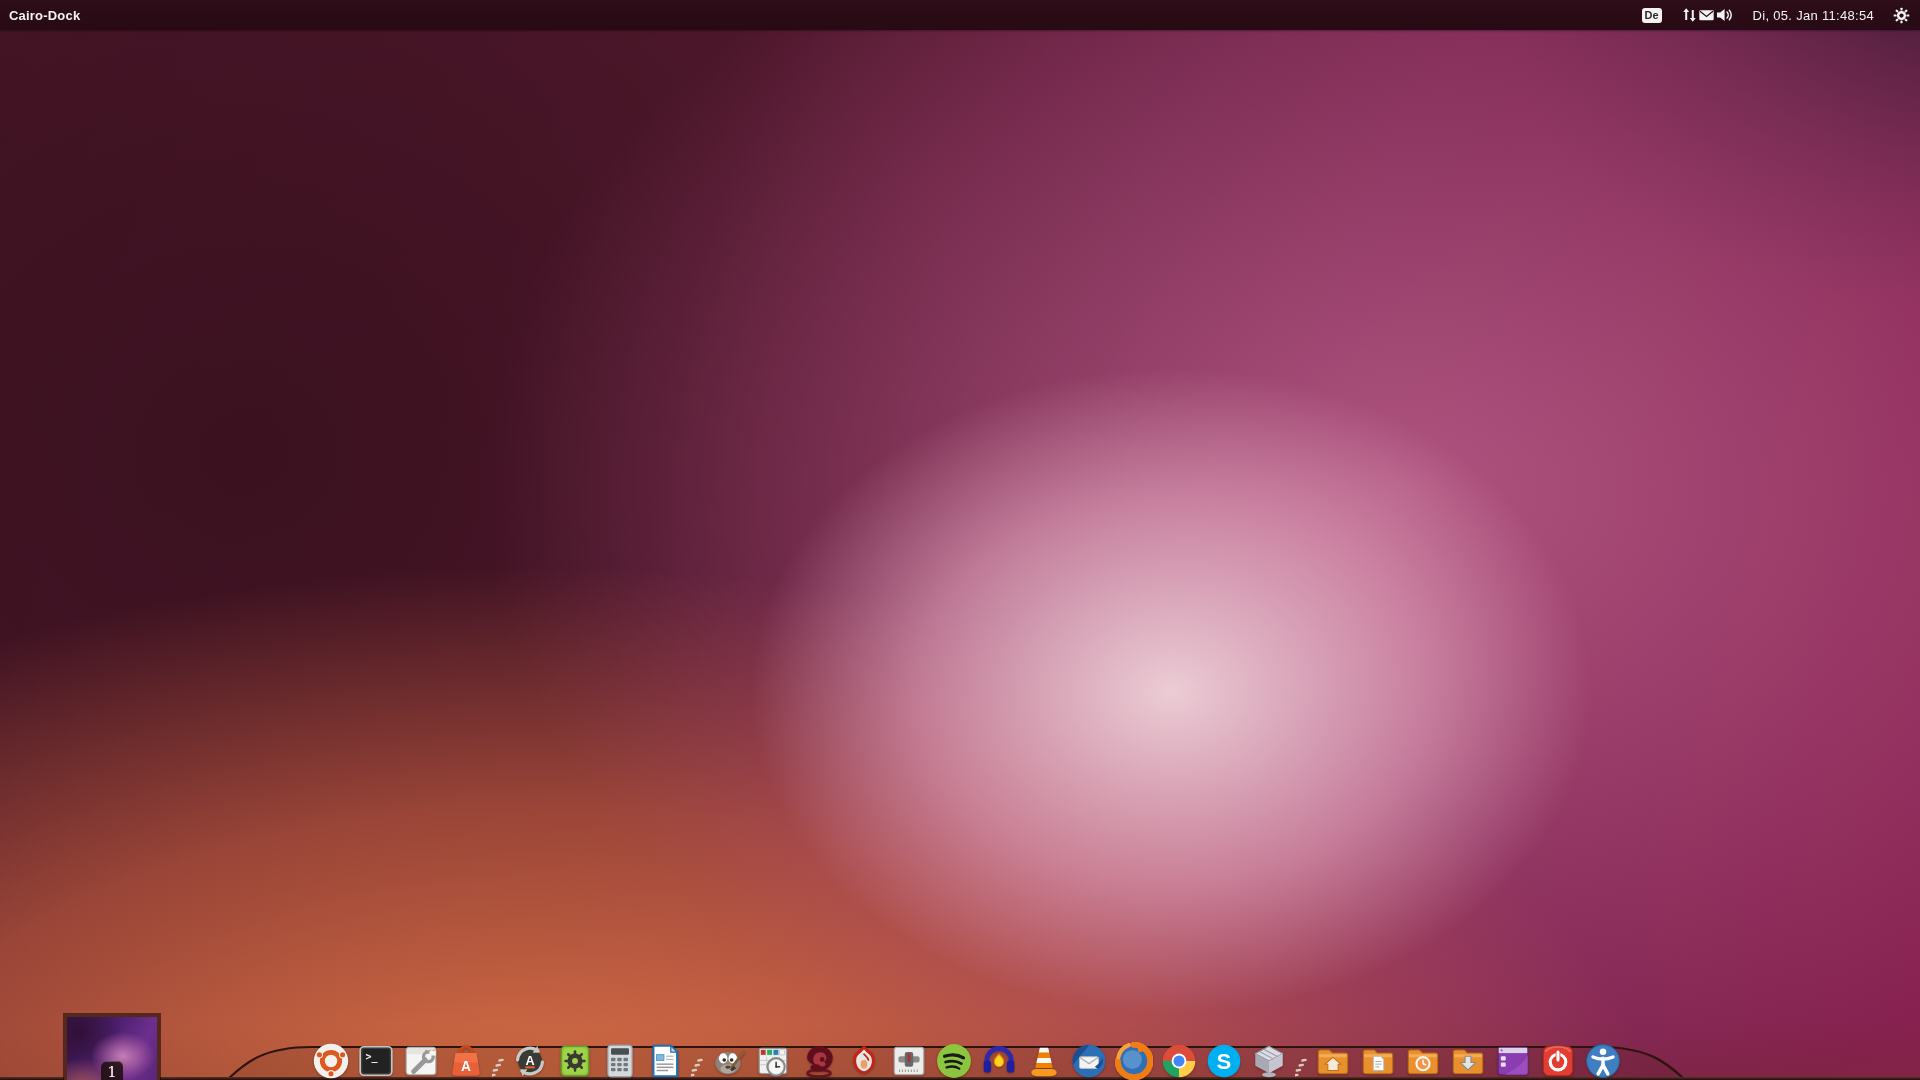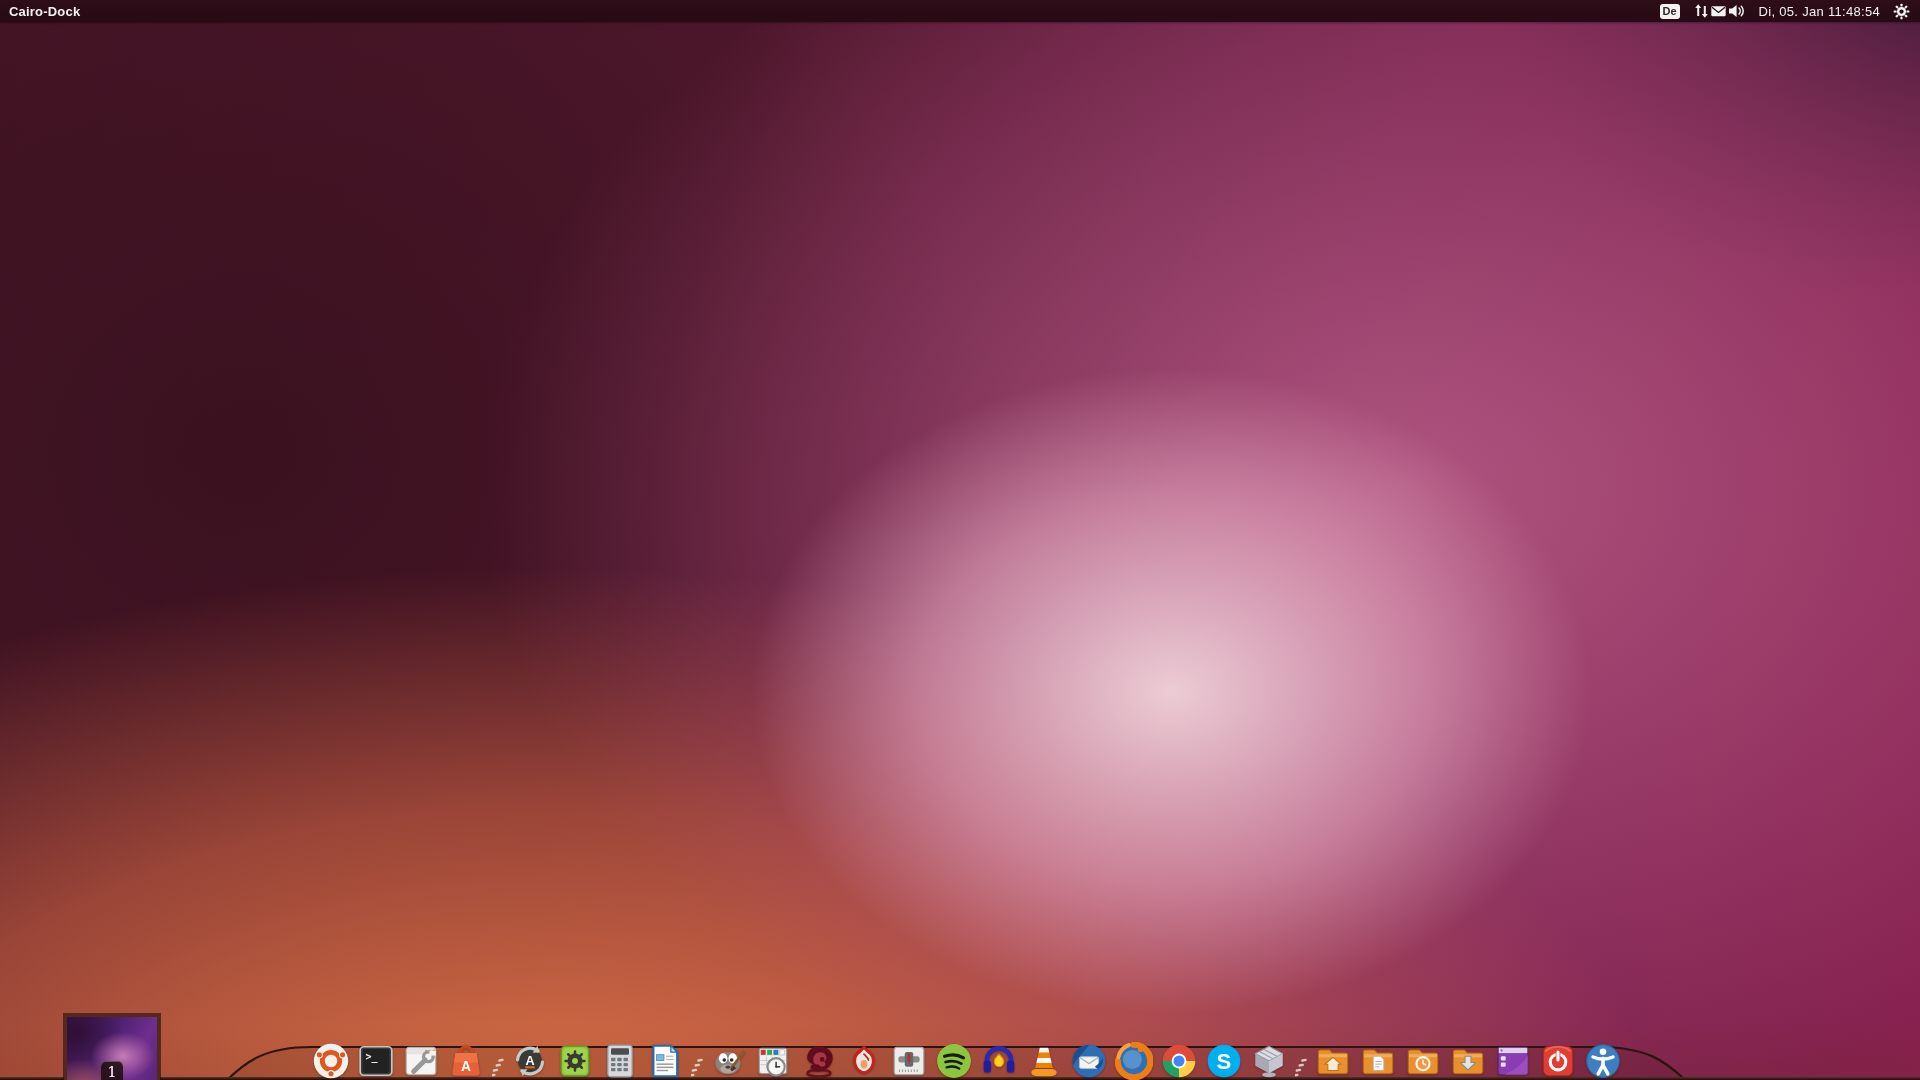--- a/index.html
+++ b/index.html
@@ -9,28 +9,28 @@
     background:
       radial-gradient(ellipse 560px 430px at 61% 64%, rgba(243,216,222,.92), rgba(235,176,198,.55) 45%, rgba(225,140,175,0) 75%),
       radial-gradient(ellipse 1150px 820px at 73% 45%, rgba(200,105,150,.70), rgba(180,80,130,.32) 55%, rgba(150,55,105,0) 80%),
       radial-gradient(ellipse 1500px 800px at 28% 108%, rgba(235,125,72,.95), rgba(222,108,70,.55) 45%, rgba(205,88,70,0) 75%),
       radial-gradient(ellipse 1050px 950px at 13% 42%, rgba(56,16,30,.85), rgba(56,16,30,0) 70%),
       radial-gradient(ellipse 700px 500px at 100% 0%, rgba(62,24,52,.9), rgba(62,24,52,0) 60%),
       linear-gradient(105deg,#451526 0%,#4e172b 35%,#6f2148 65%,#87214f 100%);
   }
   
   .menubar{
-    position:absolute;top:0;left:0;width:100%;height:22px;
+    position:absolute;top:0;left:0;width:100%;height:30px;
     background:linear-gradient(#2e0e18,#270a13);
     display:flex;align-items:center;justify-content:space-between;
     color:#f2f2f2;font-size:13px;z-index:50;
     box-shadow:0 1px 2px rgba(0,0,0,.35);
   }
   .menubar .title{font-weight:bold;padding-left:9px;letter-spacing:.2px;}
-  .tray{display:flex;align-items:center;gap:13px;padding-right:10px;}
+  .tray{display:flex;align-items:center;gap:19px;padding-right:10px;}
   .kbd-box{
     background:#f4f3f1;color:#33262b;font-weight:bold;font-size:11px;
     border-radius:3px;padding:1px 3px;line-height:13px;
   }
   .tray-icon{display:flex;align-items:center;}
   .tray .clock{white-space:pre;letter-spacing:.3px;}
   
   .dock-frame{position:absolute;left:0;bottom:0;width:1920px;height:42px;z-index:5;}
   .dock-baseline{
     position:absolute;left:0;bottom:0;width:100%;height:3px;z-index:6;

